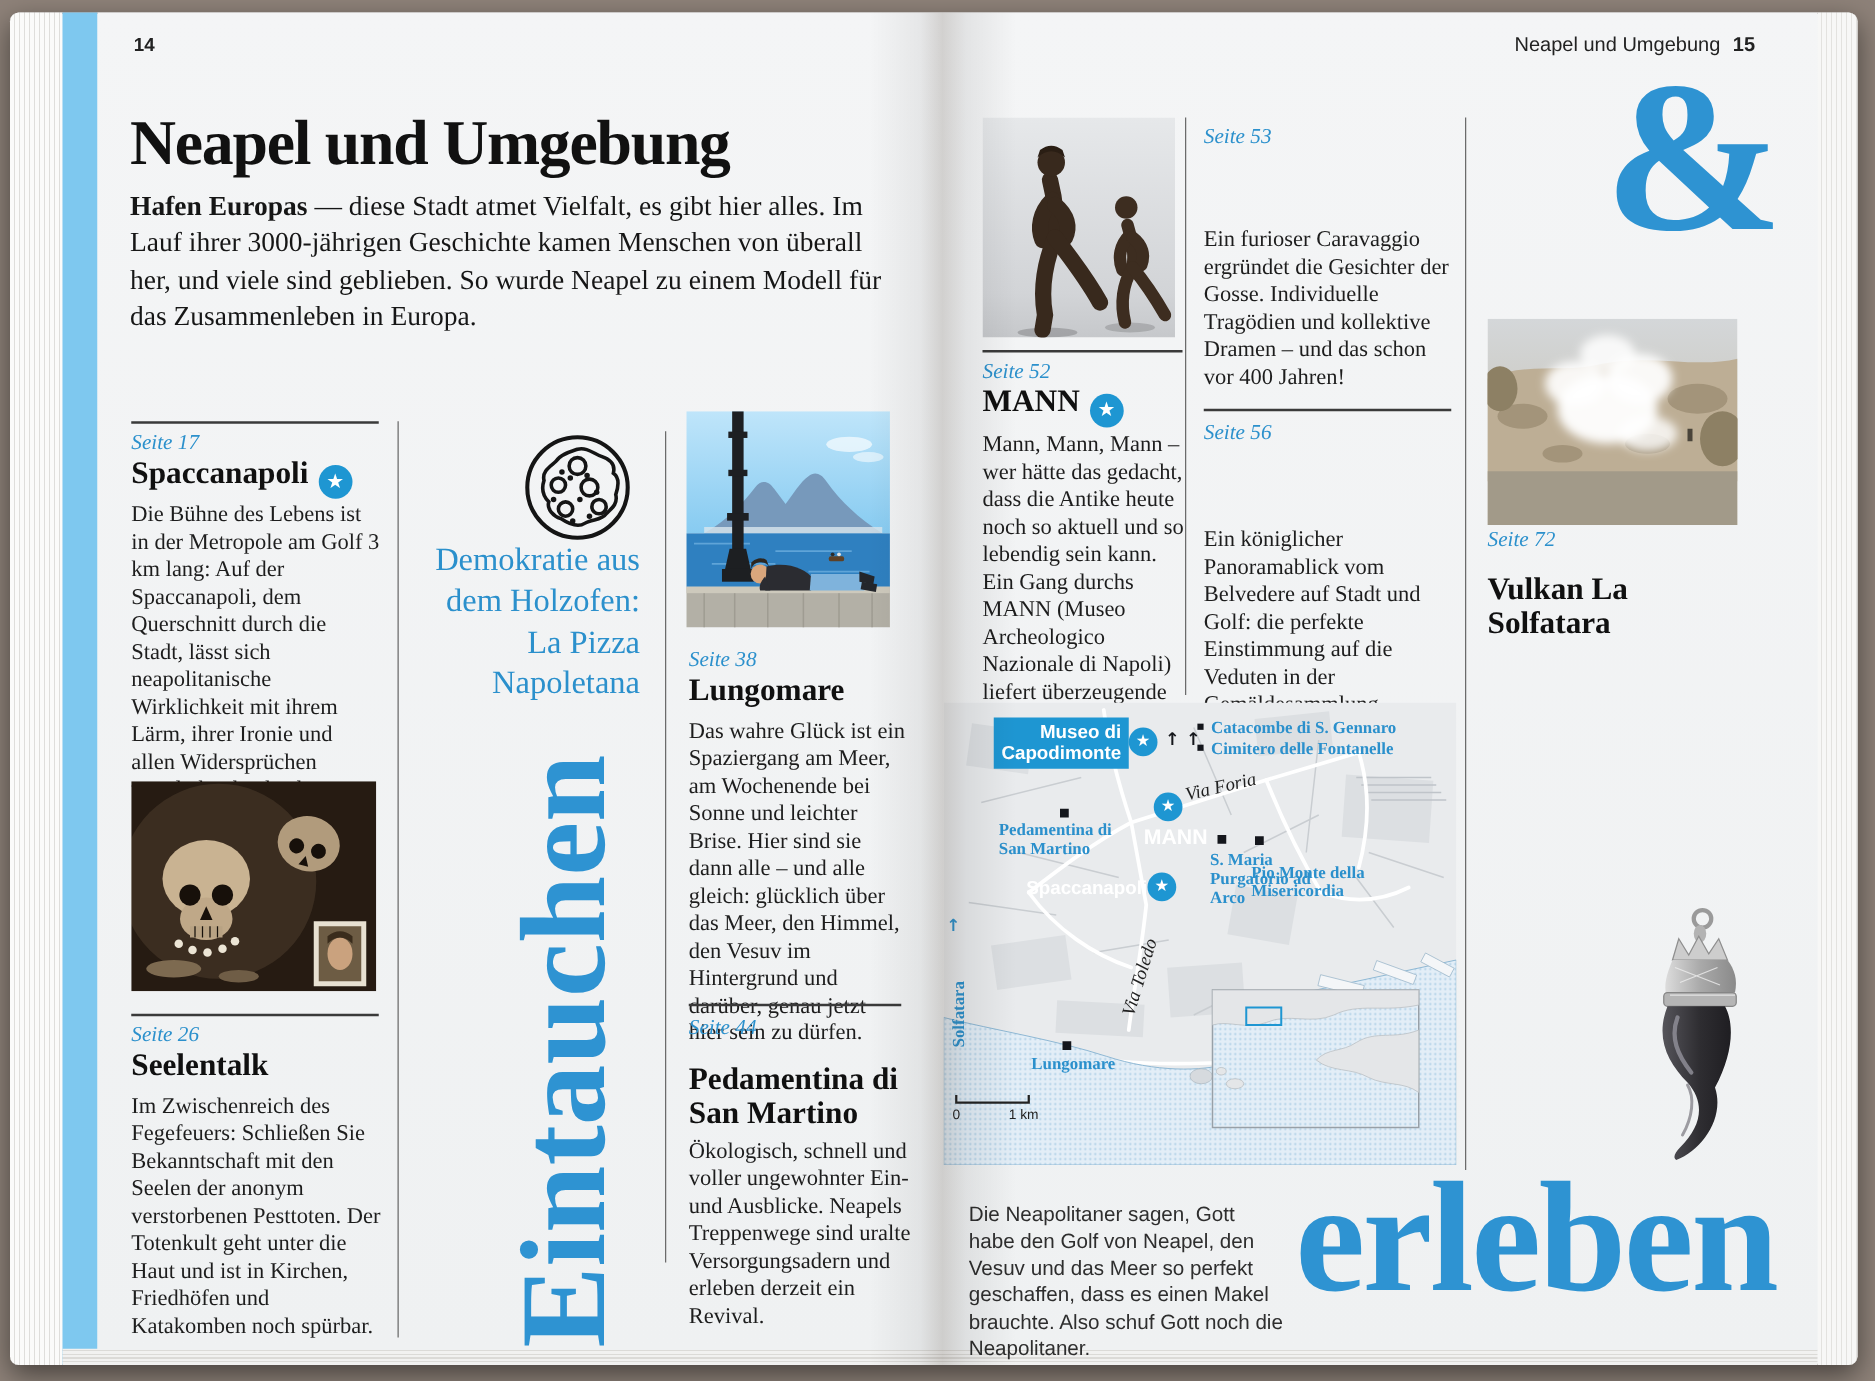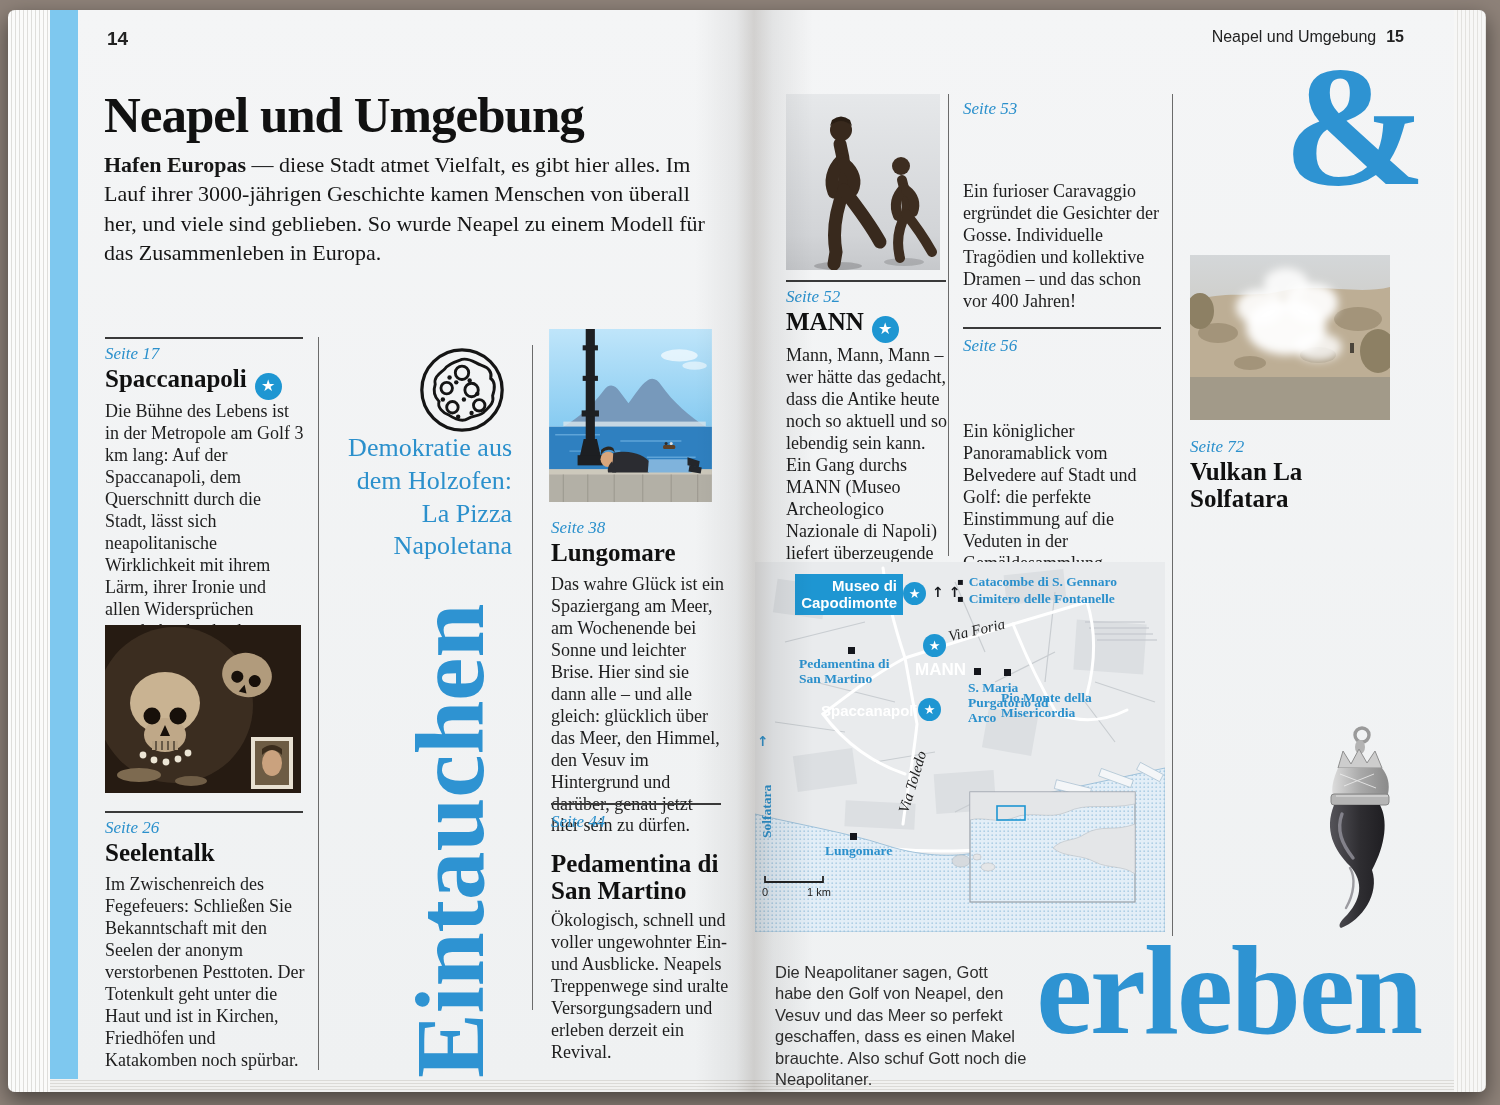--- a/index.html
+++ b/index.html
@@ -15,21 +15,21 @@
         background:repeating-linear-gradient(90deg,#f7f7f6 0 3px,#e3e2df 3px 4px);}
   .stack-bottom{position:absolute;left:42px;right:32px;bottom:0;height:13px;
         background:repeating-linear-gradient(0deg,#f1f1f0 0 2px,#dbdad7 2px 3px);}
   .pages{position:absolute;left:70px;top:0;right:32px;bottom:12px;
         background:linear-gradient(180deg,#f4f5f6,#eff1f2);}
   .spine{position:absolute;left:695px;top:10px;width:118px;height:1082px;pointer-events:none;
         background:linear-gradient(90deg,rgba(0,0,0,0) 0%,rgba(0,0,0,.06) 35%,rgba(90,80,70,.22) 50%,rgba(0,0,0,.07) 66%,rgba(0,0,0,0) 100%);}
   
   .abs{position:absolute;}
   .sans{font-family:"Liberation Sans",sans-serif;}
-  .pagenum{font-family:"Liberation Sans",sans-serif;font-weight:bold;font-size:19px;color:#222;}
+  .pagenum{font-family:"Liberation Sans",sans-serif;font-weight:bold;font-size:15px;color:#222;}
   .title{font-weight:bold;font-size:51px;line-height:1;letter-spacing:-1px;color:#111;}
   .intro{font-size:22px;line-height:1.33;color:#161616;}
   .ref{font-style:italic;font-size:17px;}
   .h2{font-weight:bold;font-size:25px;line-height:1.06;color:#101010;}
   .body{font-size:18px;line-height:1.22;color:#1d1d1d;}
   .rule{position:absolute;height:1.5px;background:#3a3a3a;}
   .vrule{position:absolute;width:1.3px;background:#6b6b6b;}
   .bluetext{font-size:26px;line-height:1.26;}
   .badge{display:inline-flex;align-items:center;justify-content:center;width:27px;height:27px;
          border-radius:50%;color:#fff;font-size:16px;vertical-align:-4px;margin-left:8px;
@@ -266,21 +266,21 @@
     <rect y="122" width="200" height="43" fill="#a29a89"></rect>
     <rect x="160" y="88" width="4" height="10" fill="#4a443a"></rect>
     <g fill="#ffffff" filter="url(#blur4)">
       <ellipse cx="96" cy="72" rx="40" ry="28" opacity="0.95"></ellipse>
       <ellipse cx="70" cy="52" rx="24" ry="18" opacity="0.9"></ellipse>
       <ellipse cx="122" cy="48" rx="26" ry="20" opacity="0.92"></ellipse>
       <ellipse cx="96" cy="28" rx="22" ry="15" opacity="0.85"></ellipse>
       <ellipse cx="128" cy="92" rx="24" ry="14" opacity="0.8"></ellipse>
     </g>
   </svg>
-  <div class="abs ref" style="left:1190px;top:437px;color:#2b90cc;">Seite 72</div>
+  <div class="abs ref" style="left:1190px;top:422px;color:#2b90cc;">Seite 72</div>
   <div class="abs h2" style="left:1190px;top:459px;width:160px;">Vulkan La Solfatara</div>
 
   <svg class="abs" style="left:1298px;top:722px;" width="124" height="212" viewBox="0 0 124 212">
     <defs>
       <linearGradient id="silver" x1="0" y1="0" x2="1" y2="0">
           <stop offset="0" stop-color="#dcdcdc"></stop>
           <stop offset="0.5" stop-color="#a9a9a9"></stop>
           <stop offset="1" stop-color="#8a8a8a"></stop>
         </linearGradient>
       <linearGradient id="horn" x1="0" y1="0" x2="1" y2="0">

